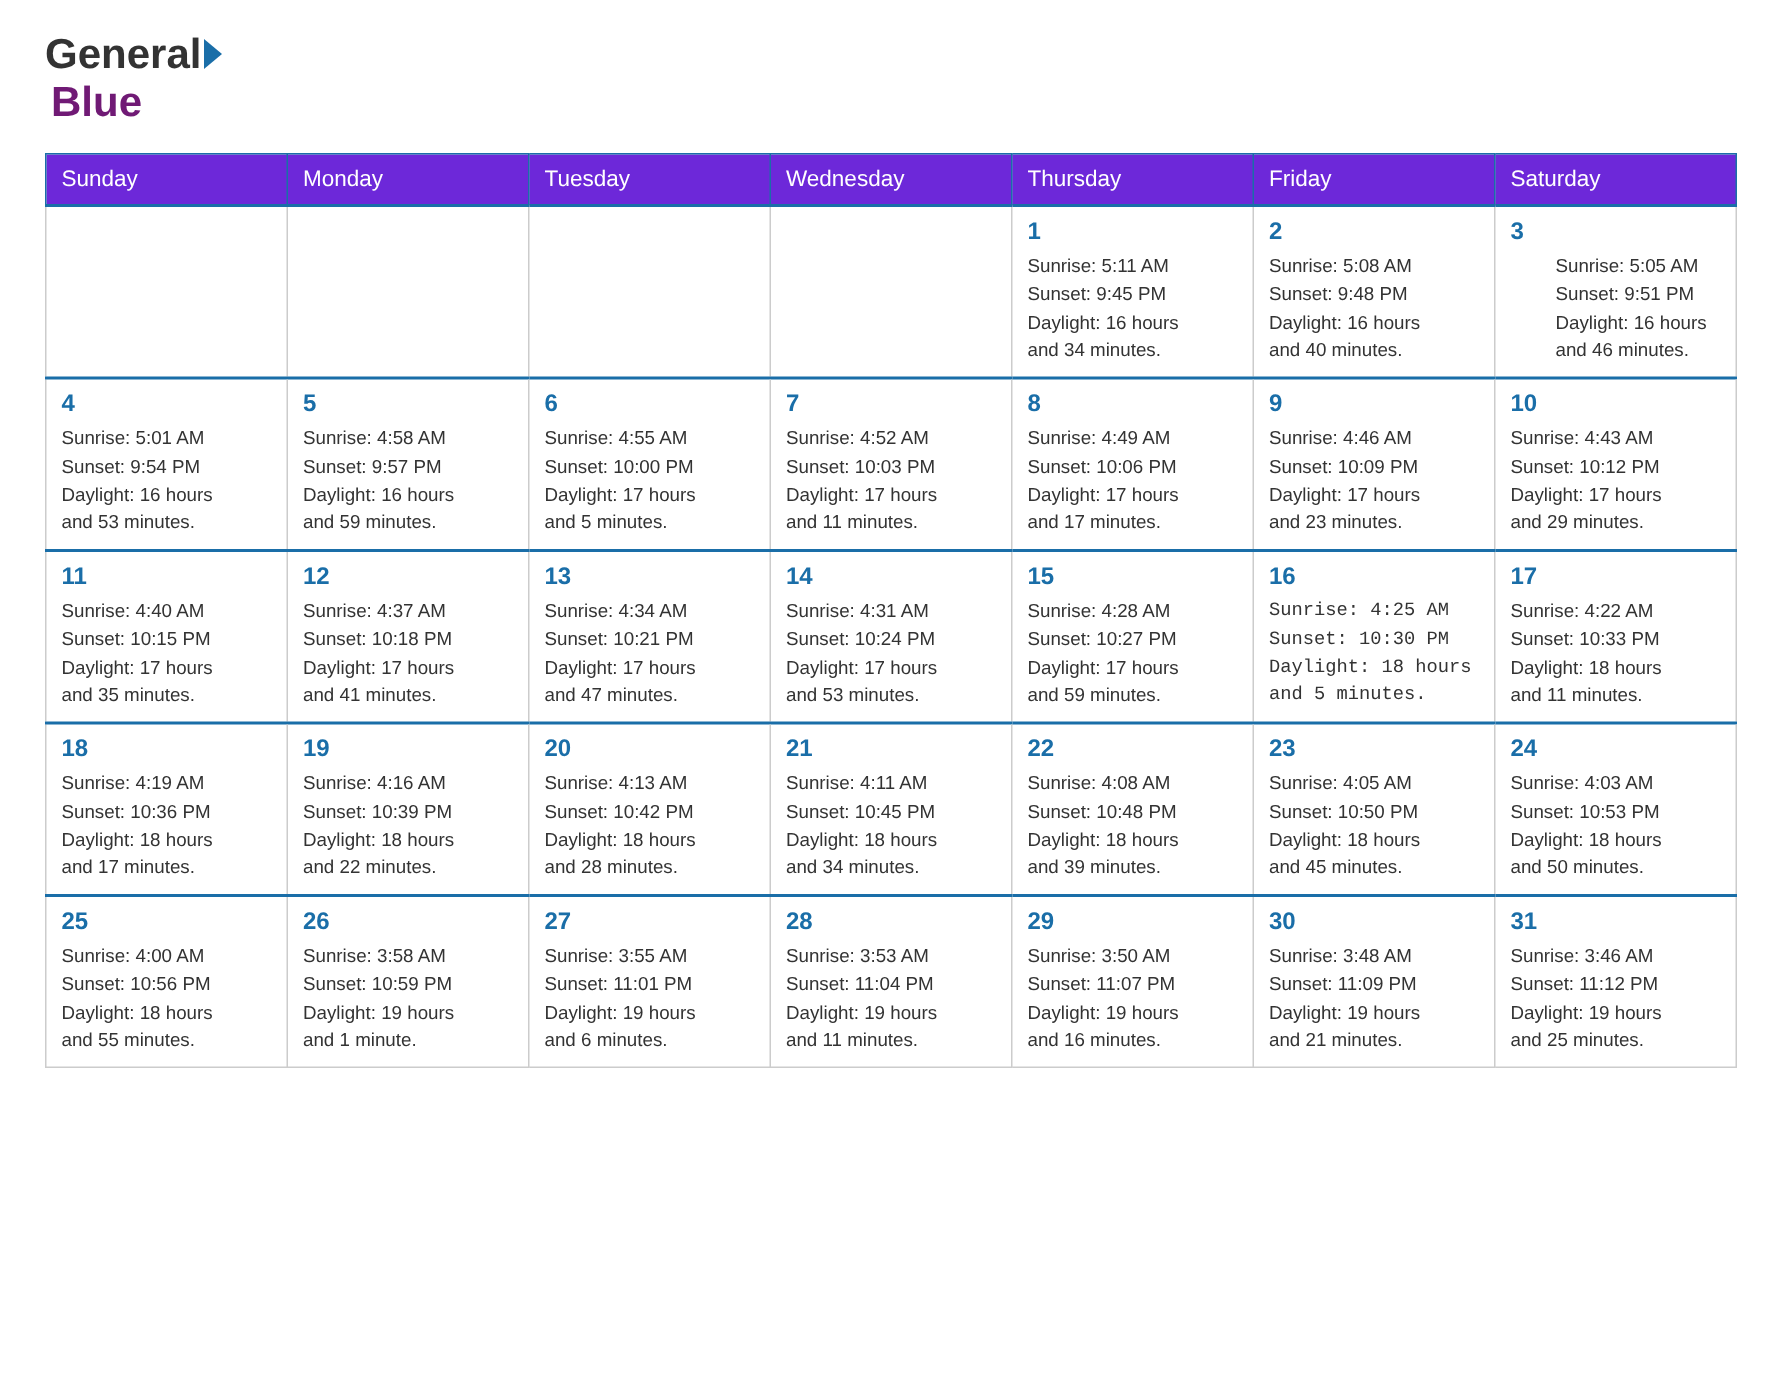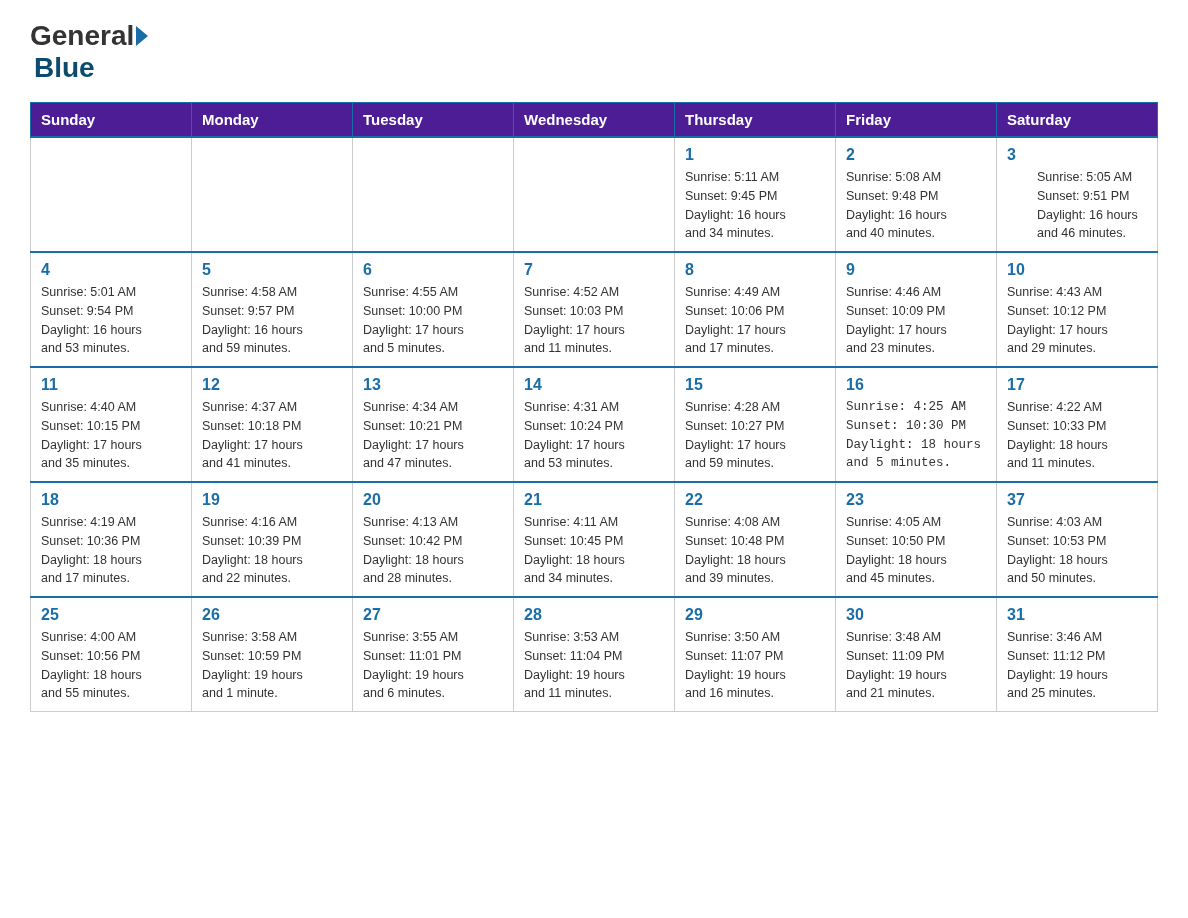--- a/index.html
+++ b/index.html
@@ -33,21 +33,21 @@
     .logo-arrow {
       width: 0;
       height: 0;
       border-left: 12px solid #1a6ea8;
       border-top: 10px solid transparent;
       border-bottom: 10px solid transparent;
       display: inline-block;
       margin: 0 2px;
     }
     .logo-blue {
-      color: #0c4a6e;
+      color: #701a75;
       font-size: 28px;
       font-weight: bold;
     }
     .title-area {
       text-align: right;
     }
     .month-title {
       font-size: 52px;
       font-weight: bold;
       color: #222;
@@ -57,25 +57,25 @@
       font-size: 22px;
       color: #333;
       margin-top: 4px;
     }
     .calendar {
       width: 100%;
       border-collapse: collapse;
       border: 1px solid #999;
     }
     .calendar th {
-      background-color: #4c1d95;
+      background-color: #6d28d9;
       color: #fff;
       padding: 8px 10px;
       font-size: 15px;
-      font-weight: bold;
+      font-weight: normal;
       text-align: left;
       border: 1px solid #1a6ea8;
     }
     .calendar td {
       vertical-align: top;
       padding: 8px 10px;
       border: 1px solid #ccc;
       width: calc(100% / 7);
       min-height: 120px;
       font-size: 13px;
@@ -294,21 +294,21 @@
 and 39 minutes.</div>
         </td>
         <td>
           <span class="day-number">23</span>
           <div class="day-info" style="white-space: pre-line;">Sunrise: 4:05 AM
 Sunset: 10:50 PM
 Daylight: 18 hours
 and 45 minutes.</div>
         </td>
         <td>
-          <span class="day-number">37</span>
+          <span class="day-number">24</span>
           <div class="day-info" style="white-space: pre-line;">Sunrise: 4:03 AM
 Sunset: 10:53 PM
 Daylight: 18 hours
 and 50 minutes.</div>
         </td>
       </tr>
       <tr class="week-row">
         <td>
           <span class="day-number">25</span>
           <div class="day-info" style="white-space: pre-line;">Sunrise: 4:00 AM

